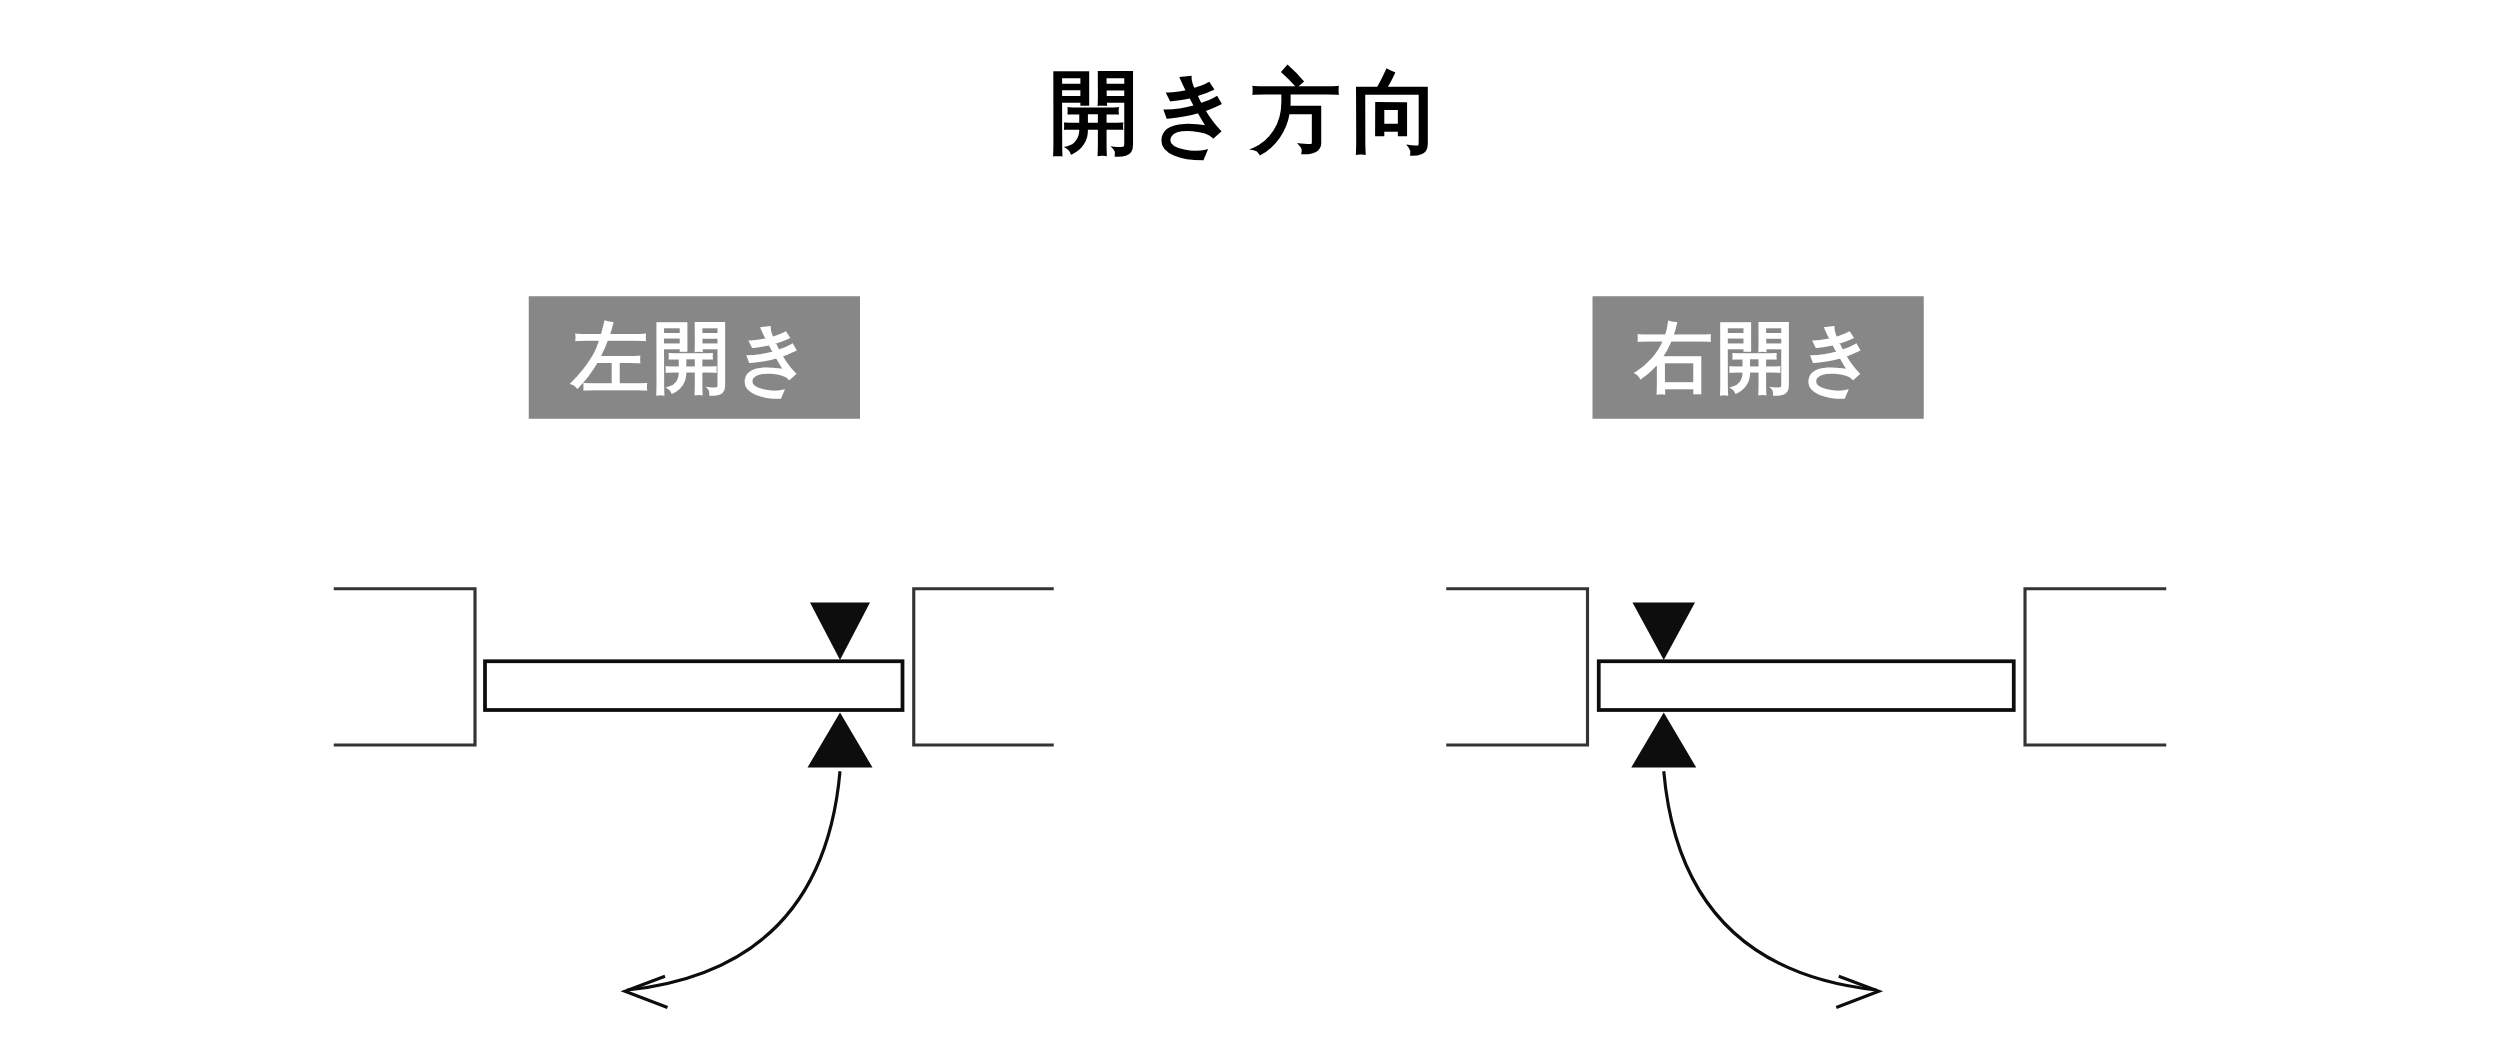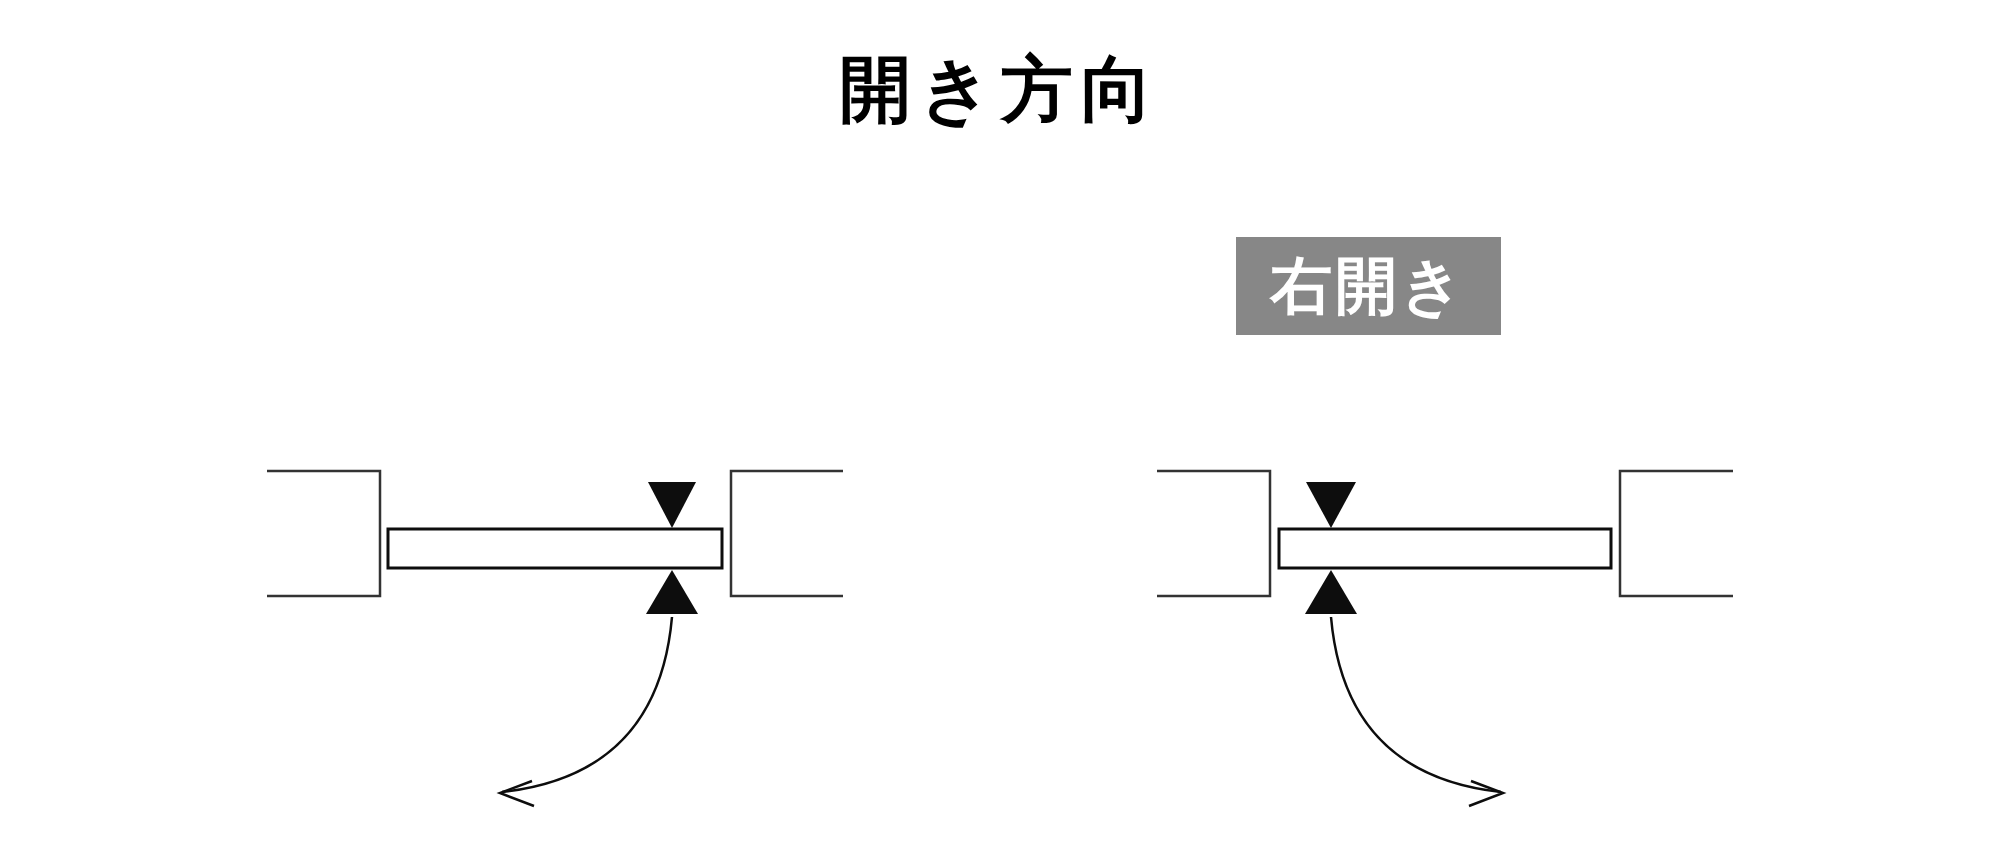--- a/index.html
+++ b/index.html
@@ -28,34 +28,35 @@
     display: flex;
     align-items: center;
     justify-content: center;
     background: var(--label-bg, #878787);
     color: var(--label-text, #ffffff);
     font-size: 62px;
     font-weight: bold;
     letter-spacing: 3px;
   }
   .label-left  { left: 423px;  top: 237px; }
-  .label-right { left: 1236px; top: 237px; }
+  .label-right { left: 1274px; top: 237px; }
   svg.diagram { position: absolute; display: block; }
   .wall { fill: none; stroke: var(--line, #333333); stroke-width: 2.5; }
   .door { fill: #ffffff; stroke: var(--accent, #0d0d0d); stroke-width: 3; }
   .tri  { fill: var(--accent, #0d0d0d); stroke: none; }
   .arc  { fill: none; stroke: var(--accent, #0d0d0d); stroke-width: 2.5; }
 </style>
 </head>
 <body>
 
 <div class="page">
 
   <div class="title">開き方向</div>
 
+  <div class="fig-label label-left">左開き</div>
 
   <div class="fig-label label-right">右開き</div>
 
   <svg class="diagram" style="left:240px; top:460px;" width="640" height="380" viewBox="240 460 640 380">
     <polyline class="wall" points="267,471 380,471 380,596 267,596"></polyline>
     <polyline class="wall" points="843,471 731,471 731,596 843,596"></polyline>
     <rect class="door" x="388" y="529" width="334" height="39"></rect>
     <polygon class="tri" points="648,482 696,482 672,528"></polygon>
     <polygon class="tri" points="672,570 646,614 698,614"></polygon>
     <path class="arc" d="M 672 617 Q 658 775 502 792"></path>

